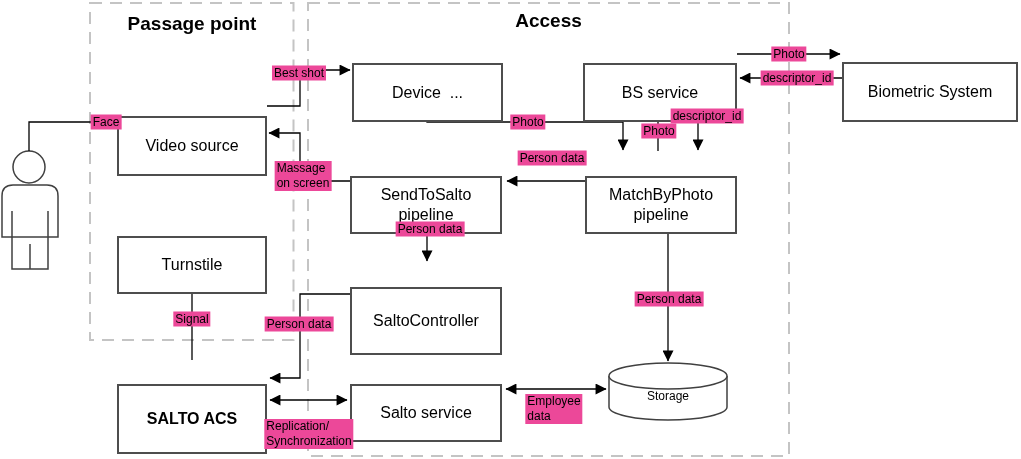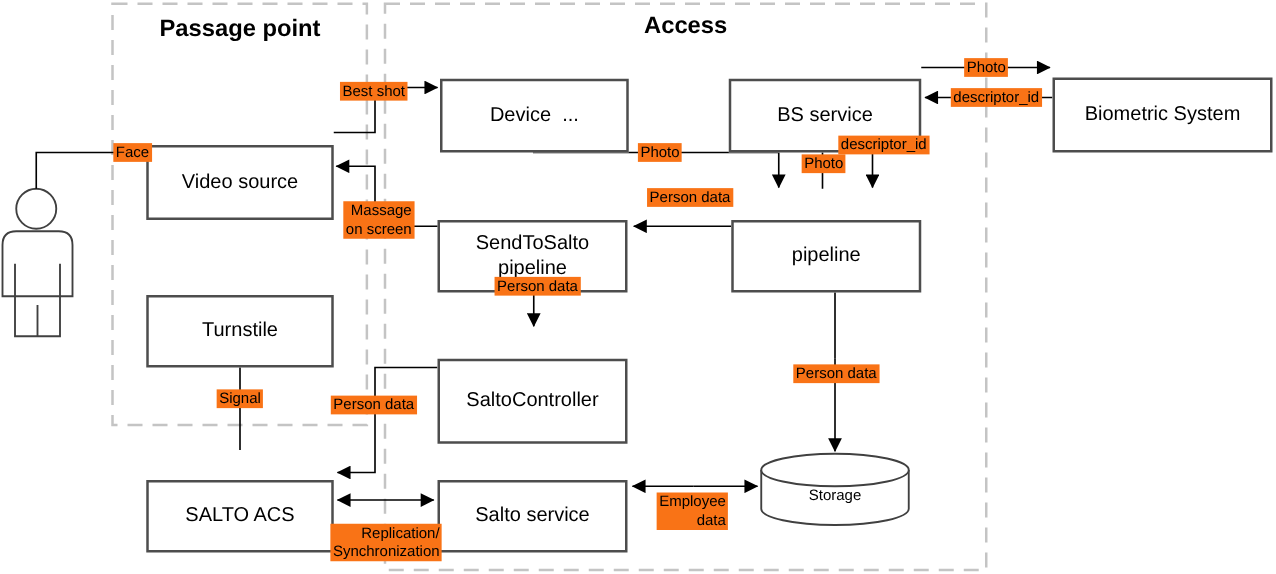--- a/index.html
+++ b/index.html
@@ -13,21 +13,21 @@
     border:2px solid #4d4d4d;display:flex;flex-direction:column;
     align-items:center;justify-content:center;text-align:center;
     font-size:16px;line-height:1.25;z-index:2;margin-top:24px;
   }
   .ctitle{
     position:absolute;z-index:2;font-weight:bold;font-size:19px;
     text-align:center;white-space:nowrap;
   }
   .elabel{
     position:absolute;z-index:3;transform:translate(-50%,-50%);
-    background:#f97316;font-size:12px;line-height:1.25;text-align:right;
+    background:#ec4899;font-size:12px;line-height:1.25;text-align:left;
     white-space:nowrap;padding:0 2px;
   }
   .storage-label{
     position:absolute;z-index:3;transform:translate(-50%,-50%);
     font-size:12px;white-space:nowrap;
   }
 </style>
 </head>
 <body>
 
@@ -80,37 +80,38 @@
 
   <div class="ctitle" style="left:90px;top:13px;width:204px;">Passage point</div>
   <div class="ctitle" style="left:308px;top:10px;width:481px;">Access</div>
 
   <div class="box" style="left:117px;top:92px;width:150px;height:60px;">
     <span>Video source</span>
   </div>
   <div class="box" style="left:117px;top:212px;width:150px;height:58px;">
     <span>Turnstile</span>
   </div>
-  <div class="box" style="left:117px;top:360px;width:150px;height:58px;">
+  <div class="box" style="left:117px;top:360px;width:150px;height:70px;font-weight:bold;">
     <span>SALTO ACS</span>
   </div>
   <div class="box" style="left:352px;top:39px;width:151px;height:59px;white-space:pre;">
     <span>Device  ...</span>
   </div>
   <div class="box" style="left:842px;top:38px;width:176px;height:60px;">
     <span>Biometric System</span>
   </div>
   <div class="box" style="left:583px;top:39px;width:154px;height:59px;">
     <span>BS service</span>
   </div>
   <div class="box" style="left:350px;top:152px;width:152px;height:58px;text-align:right;">
     <span>SendToSalto</span>
     <span>pipeline</span>
   </div>
   <div class="box" style="left:585px;top:152px;width:152px;height:58px;">
+    <span>MatchByPhoto</span>
     <span>pipeline</span>
   </div>
   <div class="box" style="left:350px;top:263px;width:152px;height:68px;">
     <span>SaltoController</span>
   </div>
   <div class="box" style="left:350px;top:360px;width:152px;height:58px;">
     <span>Salto service</span>
   </div>
   <div class="storage-label" style="left:668px;top:396px;">Storage</div>
 

